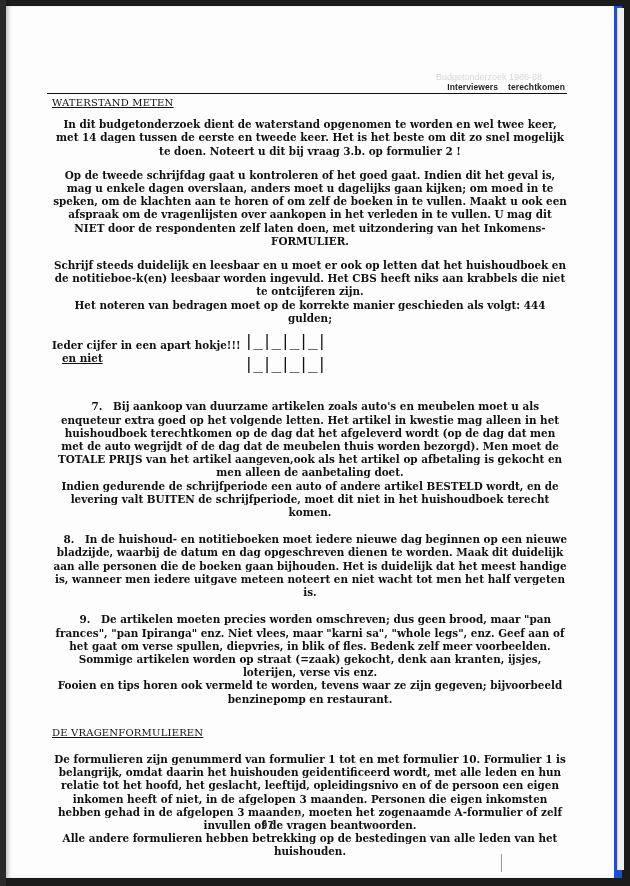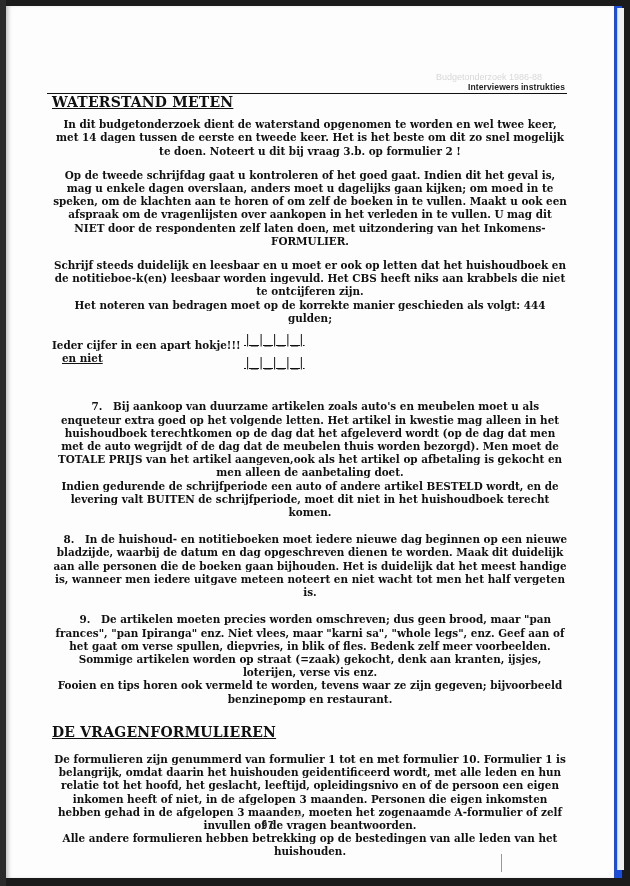--- a/index.html
+++ b/index.html
@@ -26,38 +26,38 @@
     position:absolute; left:430px; top:66px; font-family:"Liberation Sans", sans-serif;
     font-size:9px; color:#d8d8d8;
   }
   .header-wrap {
     position:absolute; left:41px; top:76px; width:520px;
   }
   .header-text {
     text-align:right; font-family:"Liberation Sans", sans-serif; font-weight:bold;
     font-size:8.5px; color:#222; padding-right:2px; letter-spacing:0.1px;
   }
-  .header-text span { margin-left:2px; }
+  .header-text span { margin-left:10px; }
   .header-rule {
     height:0; border-top:1.6px solid #111; margin-top:1px;
   }
   .content {
     position:absolute; left:46px; top:90px; width:516px;
     font-size:10.4px; line-height:13.2px; font-weight:bold;
   }
   h2 {
-    font-size:14px; font-weight:bold; text-decoration:underline;
+    font-size:10px; font-weight:normal; text-decoration:underline;
     margin:0 0 9px 0; letter-spacing:0.2px;
   }
   p { margin:0;text-align:center; }
   .gap { height:11px; }
   .gap-s { height:9px; }
   .boxes-row { display:flex; align-items:center; }
   .boxes-label { width:192px; }
-  .boxes { font-family:"DejaVu Sans Mono", monospace; font-weight:normal; letter-spacing:-0.5px; font-size:12px;text-decoration:underline;}
+  .boxes { font-family:"DejaVu Sans Mono", monospace; font-weight:normal; letter-spacing:-0.5px; font-size:16px;}
   .boxes-label .u { text-decoration:underline; padding-left:10px; display:block; }
   .boxes-col { display:flex; flex-direction:column; gap:10px; }
   .num { display:inline-block; width:32px; }
   .footer {
     position:absolute; left:0; width:523px; top:814px; text-align:center;
     font-family:"DejaVu Sans Mono", monospace; font-weight:bold; font-size:10px; color:#222;
   }
   .ghost-num {
     position:absolute; left:287px; top:806px; font-size:8px; color:#ddd;
   }
@@ -68,21 +68,21 @@
 </head>
 <body>
 
 <div class="left-dark"></div>
 <div class="page">
   <div class="page-edge"></div>
   <div class="ghost">Budgetonderzoek 1986-88</div>
 
   <div class="header-wrap">
     <div class="header-text">
-      <span>Interviewers</span><span>instrukties</span>
+      <span>Interviewers</span><span>terechtkomen</span>
     </div>
     <div class="header-rule"></div>
   </div>
 
   <div class="content">
     <h2>WATERSTAND METEN</h2>
     <p>In dit budgetonderzoek dient de waterstand opgenomen te worden en wel twee keer, met 14 dagen tussen de eerste en tweede keer. Het is het beste om dit zo snel mogelijk te doen. Noteert u dit bij vraag 3.b. op formulier 2 !</p>
     <div class="gap"></div>
     <p>Op de tweede schrijfdag gaat u kontroleren of het goed gaat. Indien dit het geval is, mag u enkele dagen overslaan, anders moet u dagelijks gaan kijken; om moed in te speken, om de klachten aan te horen of om zelf de boeken in te vullen. Maakt u ook een afspraak om de vragenlijsten over aankopen in het verleden in te vullen. U mag dit NIET door de respondenten zelf laten doen, met uitzondering van het Inkomens- FORMULIER.</p>
     <div class="gap"></div>

